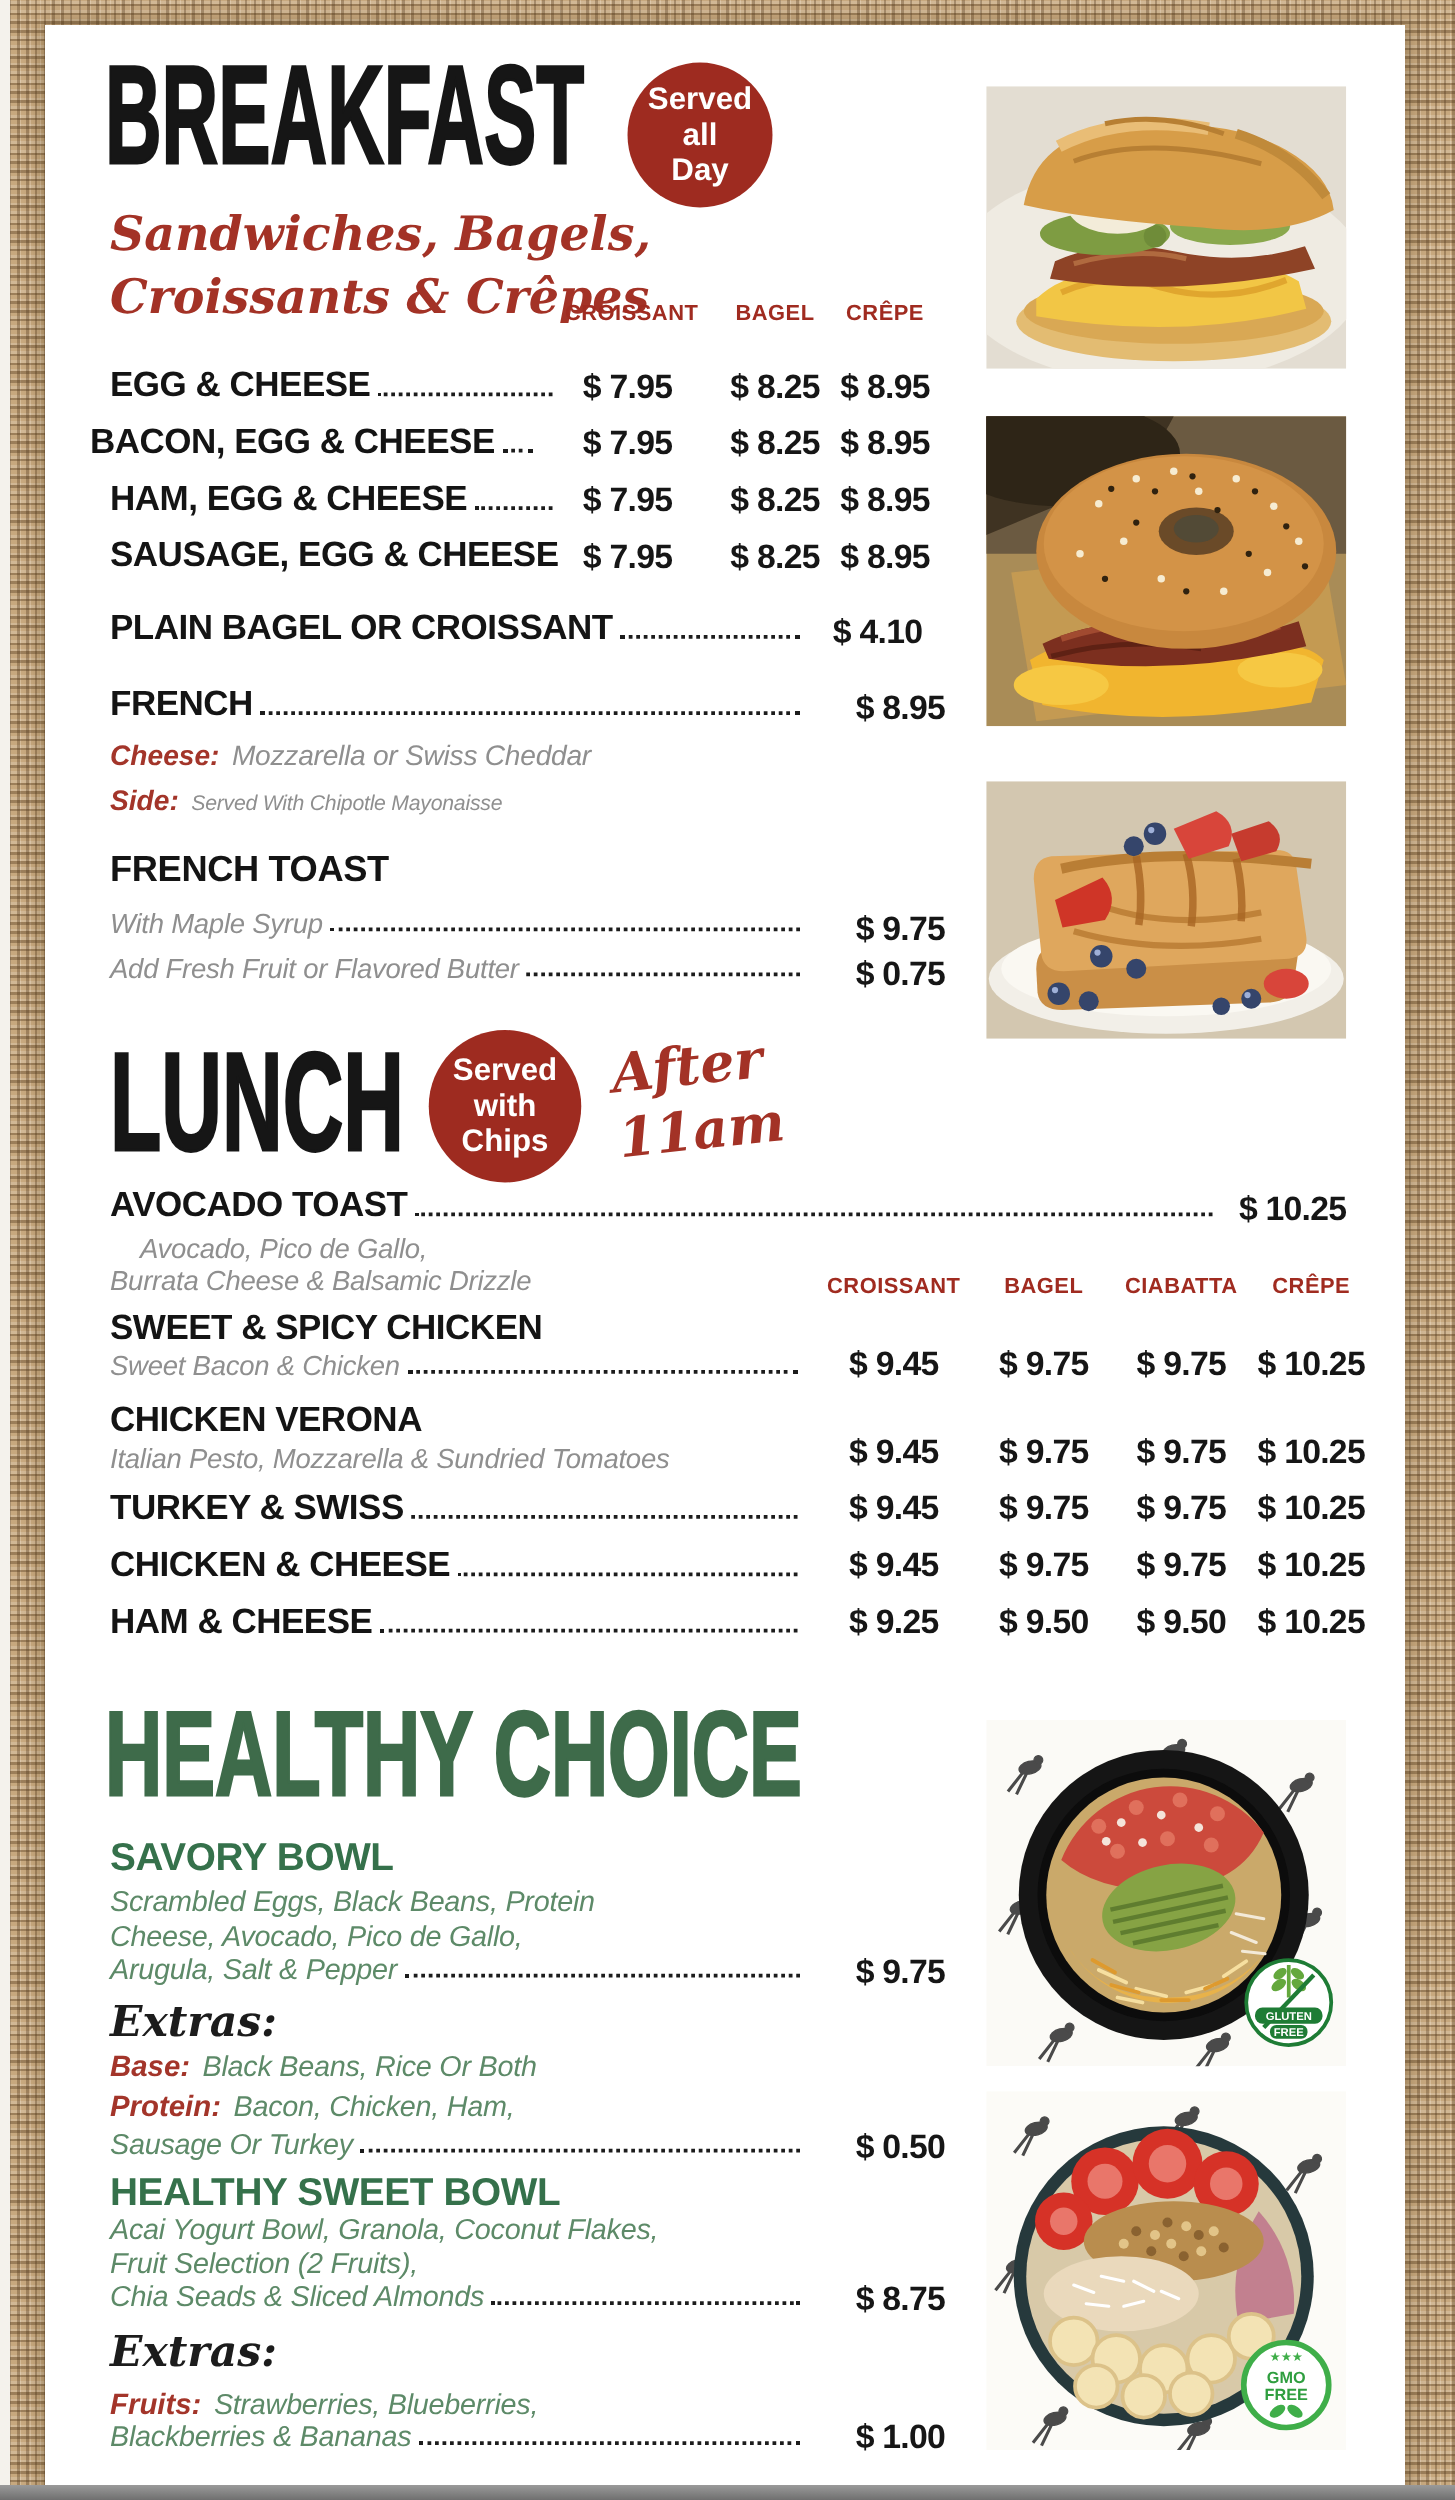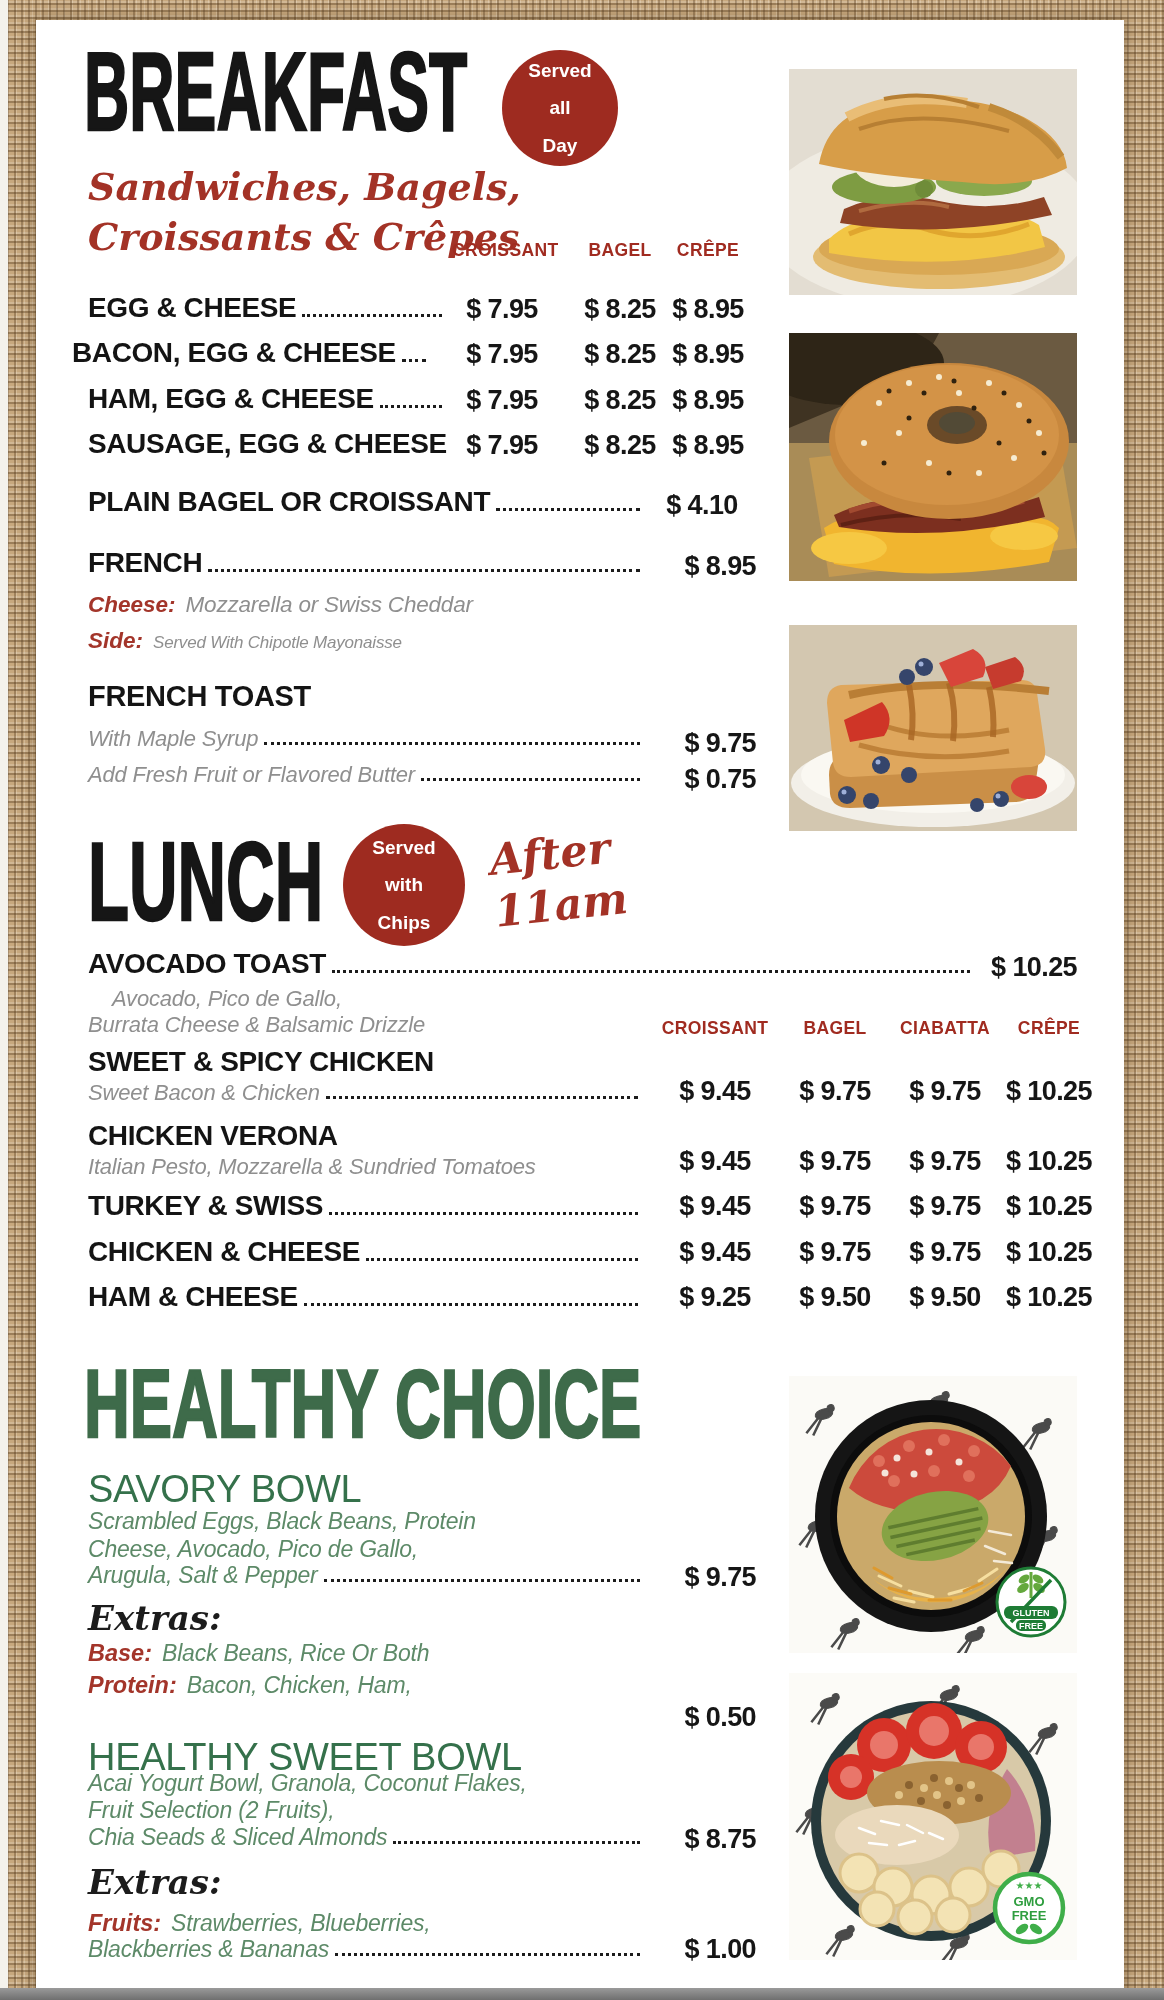--- a/index.html
+++ b/index.html
@@ -11,32 +11,32 @@
       repeating-linear-gradient(90deg, rgba(84,58,30,.35) 0 2px, rgba(0,0,0,0) 2px 7px),
       repeating-linear-gradient(0deg, rgba(84,58,30,.38) 0 2px, rgba(255,255,255,.18) 2px 4px, rgba(0,0,0,0) 4px 7px),
       repeating-linear-gradient(90deg, rgba(255,246,230,.25) 0 1px, rgba(0,0,0,0) 1px 8px);
   }
   .abs{position:absolute;}
   .page{left:36px;top:20px;width:1088px;height:1980px;background:#ffffff;box-shadow:0 0 14px rgba(60,40,10,.45);}
   .sliver{left:0;top:0;width:8px;height:2000px;background:#f4f2ec;}
   .bottomstrip{left:0;top:1988px;width:1164px;height:12px;background:linear-gradient(#9a9a9a,#6f6f6f);}
   .bigtitle{font-weight:700;line-height:1;display:inline-block;transform-origin:left top;color:#161616;-webkit-text-stroke:2.4px currentColor;white-space:nowrap;}
   .green{color:#3e6b4a;}
-  .badge{background:#9e2b20;border-radius:50%;color:#fff;display:flex;flex-direction:column;align-items:center;justify-content:center;text-align:center;font-weight:700;font-size:19px;line-height:1.14;gap:16px;}
+  .badge{background:#9e2b20;border-radius:50%;color:#fff;display:flex;flex-direction:column;align-items:center;justify-content:center;text-align:center;font-weight:700;font-size:25px;line-height:1.14;}
   .script{font-family:"DejaVu Serif",serif;font-style:italic;font-weight:700;color:#a33226;line-height:1.08;white-space:nowrap;}
   .script-dark{font-family:"DejaVu Serif",serif;font-style:italic;font-weight:700;color:#1c1c1c;white-space:nowrap;}
   .hdr{font-weight:700;font-size:17.5px;color:#a02b20;letter-spacing:.4px;text-align:center;position:absolute;white-space:nowrap;}
   .iname{font-weight:700;font-size:28px;letter-spacing:-.4px;color:#141414;white-space:nowrap;}
   .price{font-weight:700;font-size:27px;letter-spacing:-.6px;color:#161616;white-space:nowrap;}
   .leader{display:flex;align-items:flex-end;}
   .dots{flex:1 1 auto;border-bottom:3.4px dotted #1c1c1c;margin:0 8px 7px 6px;min-width:12px;}
   .gdesc{font-style:italic;font-size:22px;color:#8f8f8f;letter-spacing:-.2px;white-space:nowrap;}
   .note-label{font-style:italic;font-weight:700;font-size:22.5px;color:#a3352a;margin-right:10px;white-space:nowrap;}
   .subhead{font-weight:700;font-size:29px;letter-spacing:-.3px;color:#141414;white-space:nowrap;}
-  .gsub{font-weight:400;font-size:38px;letter-spacing:-.3px;color:#35714b;white-space:nowrap;}
+  .gsub{font-weight:700;font-size:31px;letter-spacing:-.3px;color:#35714b;white-space:nowrap;}
   .hdesc{font-style:italic;font-size:23px;color:#5d8a68;letter-spacing:-.2px;white-space:nowrap;}
   .prow{left:0;top:0;width:1056px;height:32px;position:absolute;}
   .prow span{position:absolute;text-align:center;}
   .b1{left:452px;width:100px;} .b2{left:570px;width:100px;} .b3{left:658px;width:100px;}
   .c1{left:660px;width:110px;} .c2{left:780px;width:110px;} .c3{left:890px;width:110px;} .c4{left:994px;width:110px;}
   .ps{left:648px;width:108px;text-align:right;}
   .photo{display:block;}
 </style>
 </head>
 <body>
@@ -229,20 +229,24 @@
   </div>
   <span class="abs price ps" style="top:1562px;">$ 9.75</span>
 
   <div class="abs script-dark" style="left:88px;top:1598px;font-size:34px;">Extras:</div>
 
   <div class="abs" style="left:88px;top:1640px;">
     <span class="note-label" style="font-size:23.5px;">Base:</span><span class="hdesc">Black Beans, Rice Or Both</span>
   </div>
   <div class="abs" style="left:88px;top:1672px;">
     <span class="note-label" style="font-size:23.5px;">Protein:</span><span class="hdesc">Bacon, Chicken, Ham,</span>
+  </div>
+  <div class="abs leader" style="left:88px;top:1702px;width:560px;">
+    <span class="hdesc">Sausage Or Turkey</span>
+      <span class="dots"></span>
   </div>
   <span class="abs price ps" style="top:1702px;">$ 0.50</span>
 
   <div class="abs gsub" style="left:88px;top:1736px;">HEALTHY SWEET BOWL</div>
   <div class="abs hdesc" style="left:88px;top:1770px;">Acai Yogurt Bowl, Granola, Coconut Flakes,</div>
   <div class="abs hdesc" style="left:88px;top:1797px;">Fruit Selection (2 Fruits),</div>
   <div class="abs leader" style="left:88px;top:1824px;width:560px;">
     <span class="hdesc">Chia Seads &amp; Sliced Almonds</span>
       <span class="dots"></span>
   </div>

